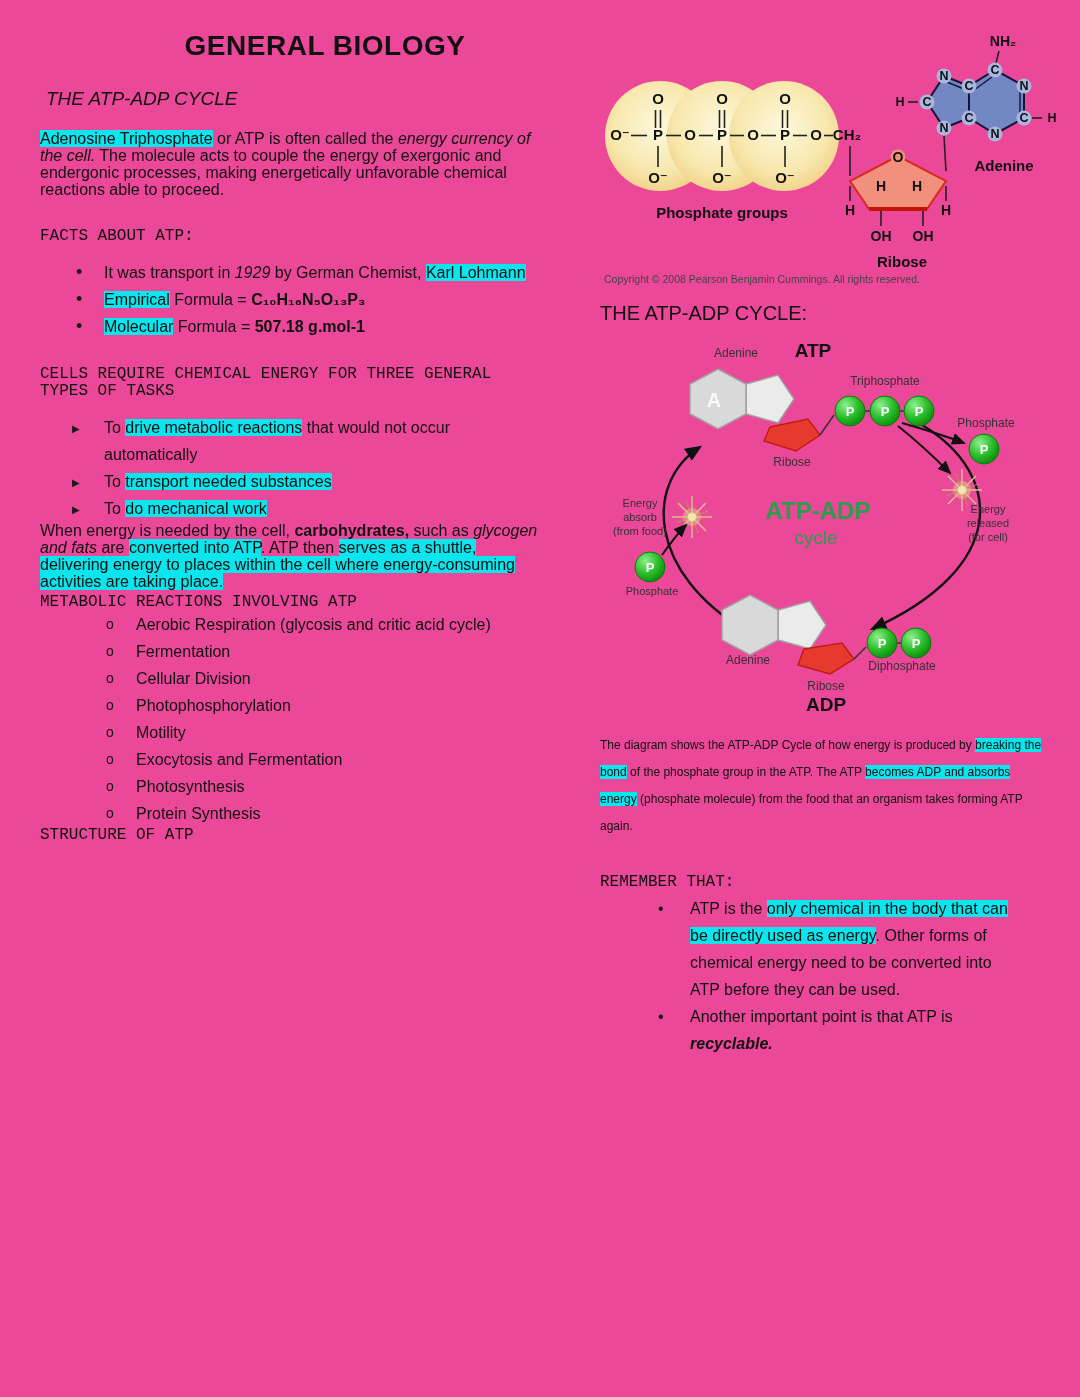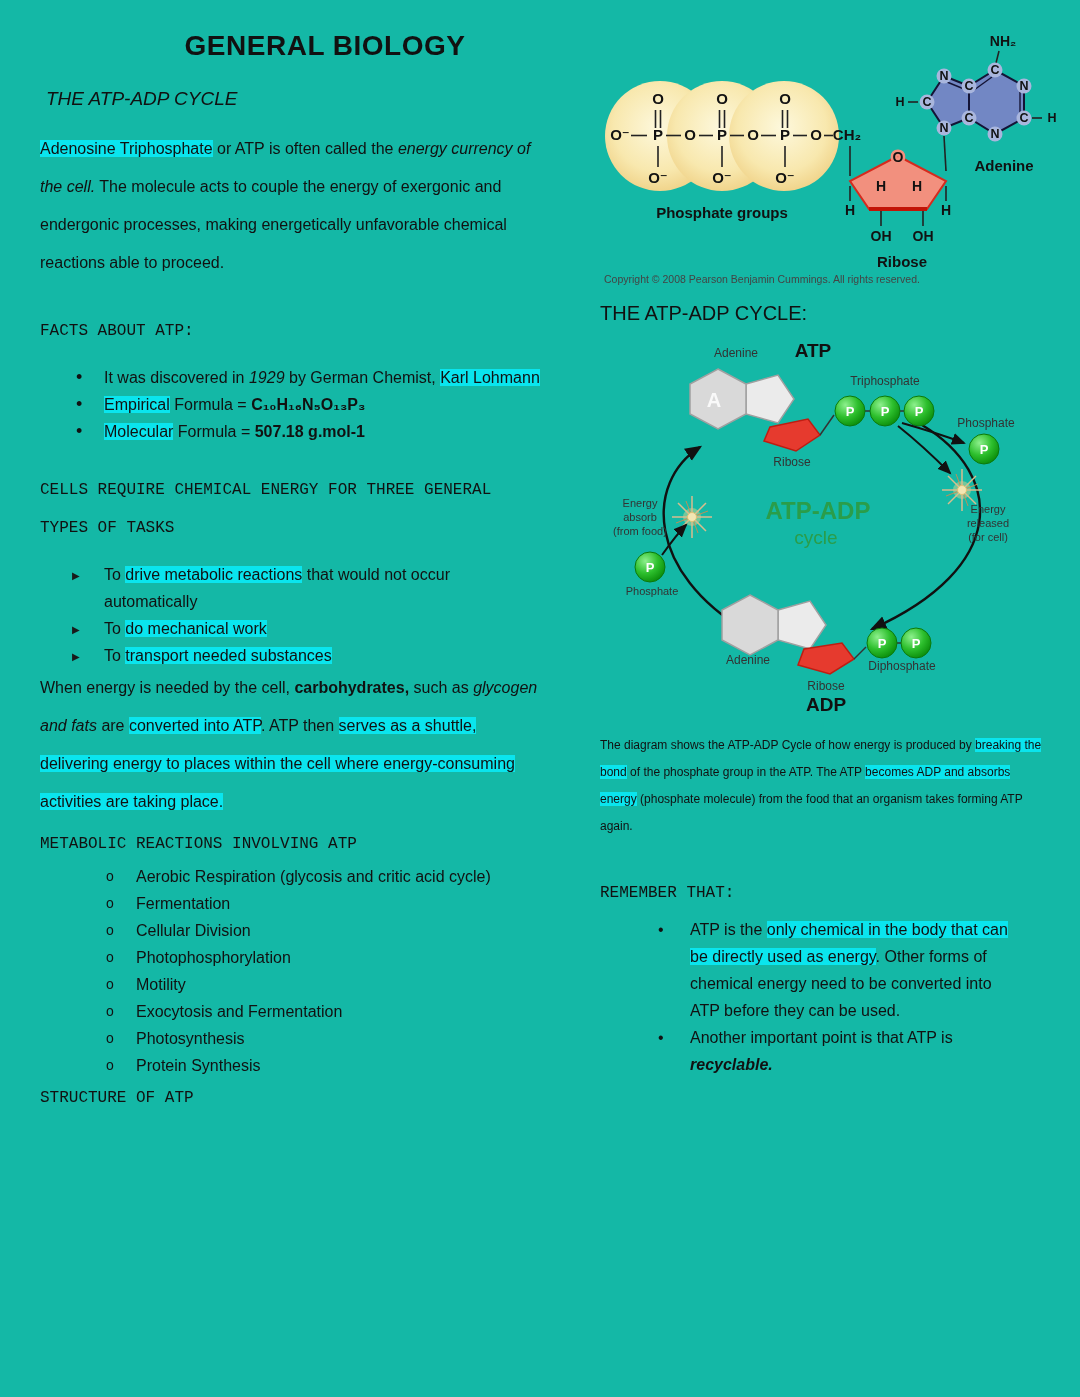--- a/index.html
+++ b/index.html
@@ -1,24 +1,24 @@
 <!DOCTYPE html>
 <html><head>
 <meta charset="utf-8">
 <style>
   html,body{margin:0;padding:0;background:#fff;}
-  .page{position:relative;width:1080px;height:1397px;background:#14b8a6;overflow:hidden;
+  .page{position:relative;width:1080px;height:1397px;background:#ec4899;overflow:hidden;
         font-family:"Liberation Sans","DejaVu Sans",sans-serif;color:#111;}
   
   .col-left{position:absolute;left:40px;top:30px;width:505px;}
   .col-right{position:absolute;left:600px;top:18px;width:462px;}
   
   h1.title{width:570px;margin:0 0 26px 0;font-size:28px;font-weight:700;text-align:center;letter-spacing:.5px;}
   .sec-head{font-style:italic;font-size:19px;padding-left:6px;margin:0 0 20px 0;}
-  p.body, .head-caps{font-size:16px;line-height:38px;margin:0;}
+  p.body, .head-caps{font-size:16px;line-height:17px;margin:0;}
   p.body{margin-bottom:4px;}
   .head-caps{margin:0;font-family:Liberation Mono, monospace;}
   .gap-sm{height:14px;} .gap-md{height:26px;} .gap-lg{height:34px;}
   ul{list-style:none;margin:0;padding:0;font-size:16px;line-height:27px;}
   ul li{position:relative;padding-left:64px;}
   ul.facts li::before{content:"•";position:absolute;left:36px;top:0;font-size:18px;}
   ul.arrows li::before{content:"▶";position:absolute;left:32px;top:1px;font-size:10px;color:#1a1a1a;}
   ul.circles li{padding-left:96px;}
   ul.circles li::before{content:"o";position:absolute;left:66px;top:0;font-size:14px;}
   ul.remember li{padding-left:90px;padding-right:38px;}
@@ -39,31 +39,31 @@
 <div class="page">
 
   <div class="col-left">
     <h1 class="title">GENERAL BIOLOGY</h1>
     <div class="sec-head">THE ATP-ADP CYCLE</div>
     <p class="body"><span class="sg-hl">Adenosine Triphosphate</span><span> or ATP is often called the </span><span class="sg-i">energy currency of the cell.</span><span> The molecule acts to couple the energy of exergonic and endergonic processes, making energetically unfavorable chemical reactions able to proceed.</span></p>
     <div class="gap-md"></div>
     <div class="head-caps">FACTS ABOUT ATP:</div>
     <div class="gap-sm"></div>
     <ul class="facts">
-        <li><span>It was discovered in </span><span class="sg-i">1929</span><span> by German Chemist, </span><span class="sg-hl">Karl Lohmann</span></li>
+        <li><span>It was transport in </span><span class="sg-i">1929</span><span> by German Chemist, </span><span class="sg-hl">Karl Lohmann</span></li>
         <li><span class="sg-hl">Empirical</span><span> Formula = </span><span class="sg-b">C₁₀H₁₆N₅O₁₃P₃</span></li>
         <li><span class="sg-hl">Molecular</span><span> Formula = </span><span class="sg-b">507.18 g.mol-1</span></li>
       </ul>
     <div class="gap-md"></div>
     <div class="head-caps">CELLS REQUIRE CHEMICAL ENERGY FOR THREE GENERAL TYPES OF TASKS</div>
     <div class="gap-sm"></div>
     <ul class="arrows">
         <li><span>To </span><span class="sg-hl">drive metabolic reactions</span><span> that would not occur automatically</span></li>
+        <li><span>To </span><span class="sg-hl">transport needed substances</span></li>
         <li><span>To </span><span class="sg-hl">do mechanical work</span></li>
-        <li><span>To </span><span class="sg-hl">transport needed substances</span></li>
       </ul>
     <p class="body"><span>When energy is needed by the cell, </span><span class="sg-b">carbohydrates,</span><span> such as </span><span class="sg-i">glycogen and fats</span><span> are </span><span class="sg-hl">converted into ATP</span><span>. ATP then </span><span class="sg-hl">serves as a shuttle, delivering energy to places within the cell where energy-consuming activities are taking place.</span></p>
     <div class="head-caps">METABOLIC REACTIONS INVOLVING ATP</div>
     <ul class="circles">
         <li>Aerobic Respiration (glycosis and critic acid cycle)</li>
         <li>Fermentation</li>
         <li>Cellular Division</li>
         <li>Photophosphorylation</li>
         <li>Motility</li>
         <li>Exocytosis and Fermentation</li>

